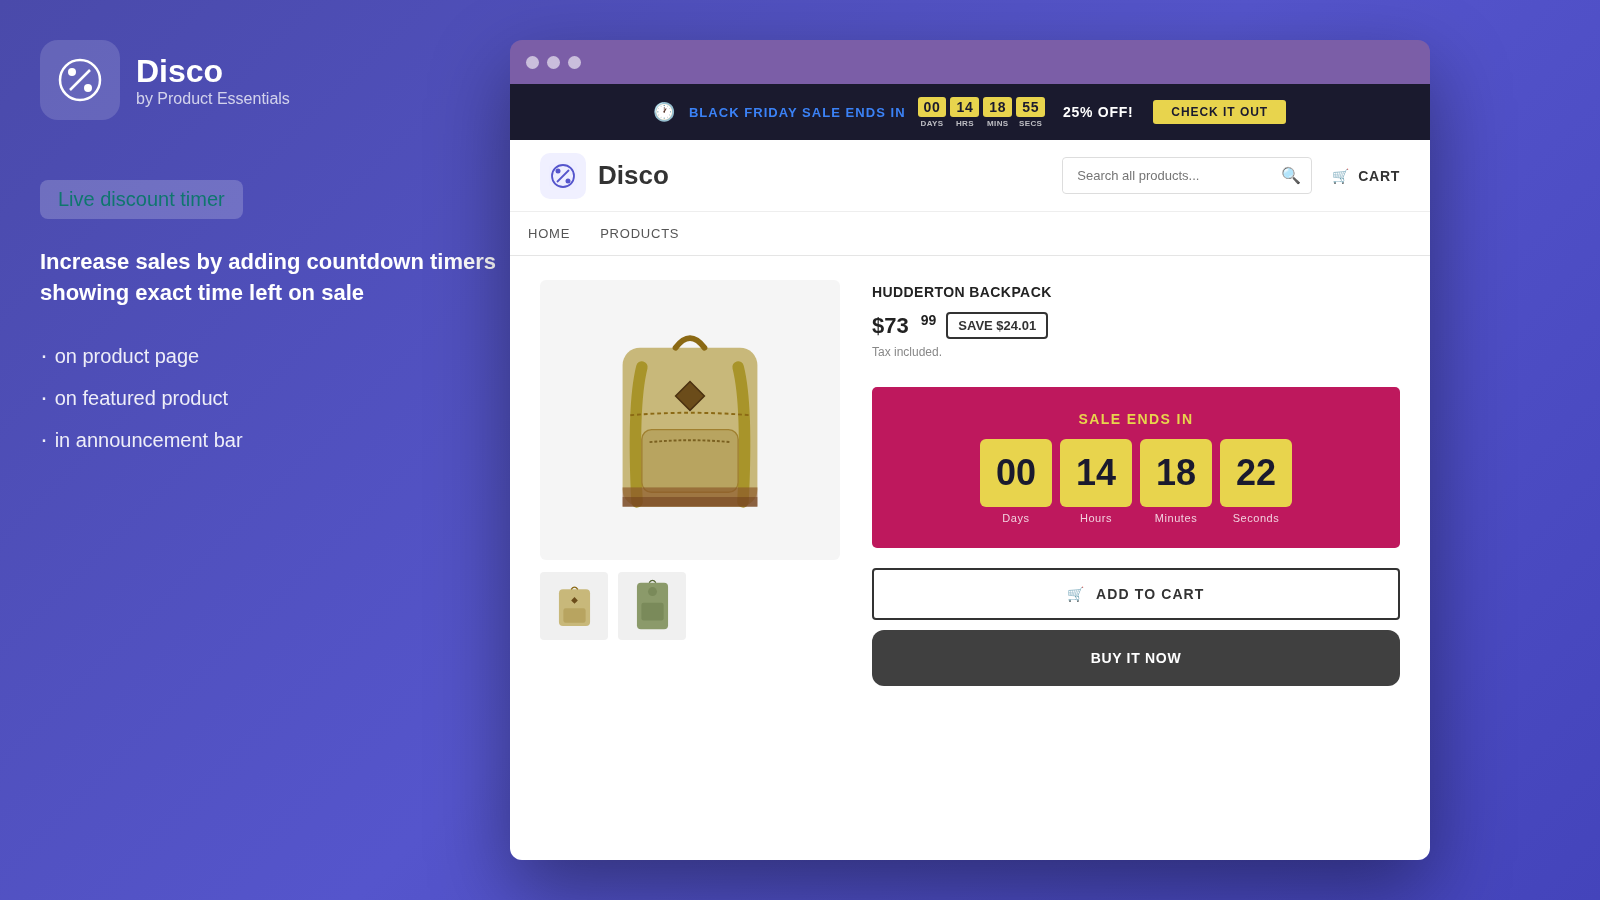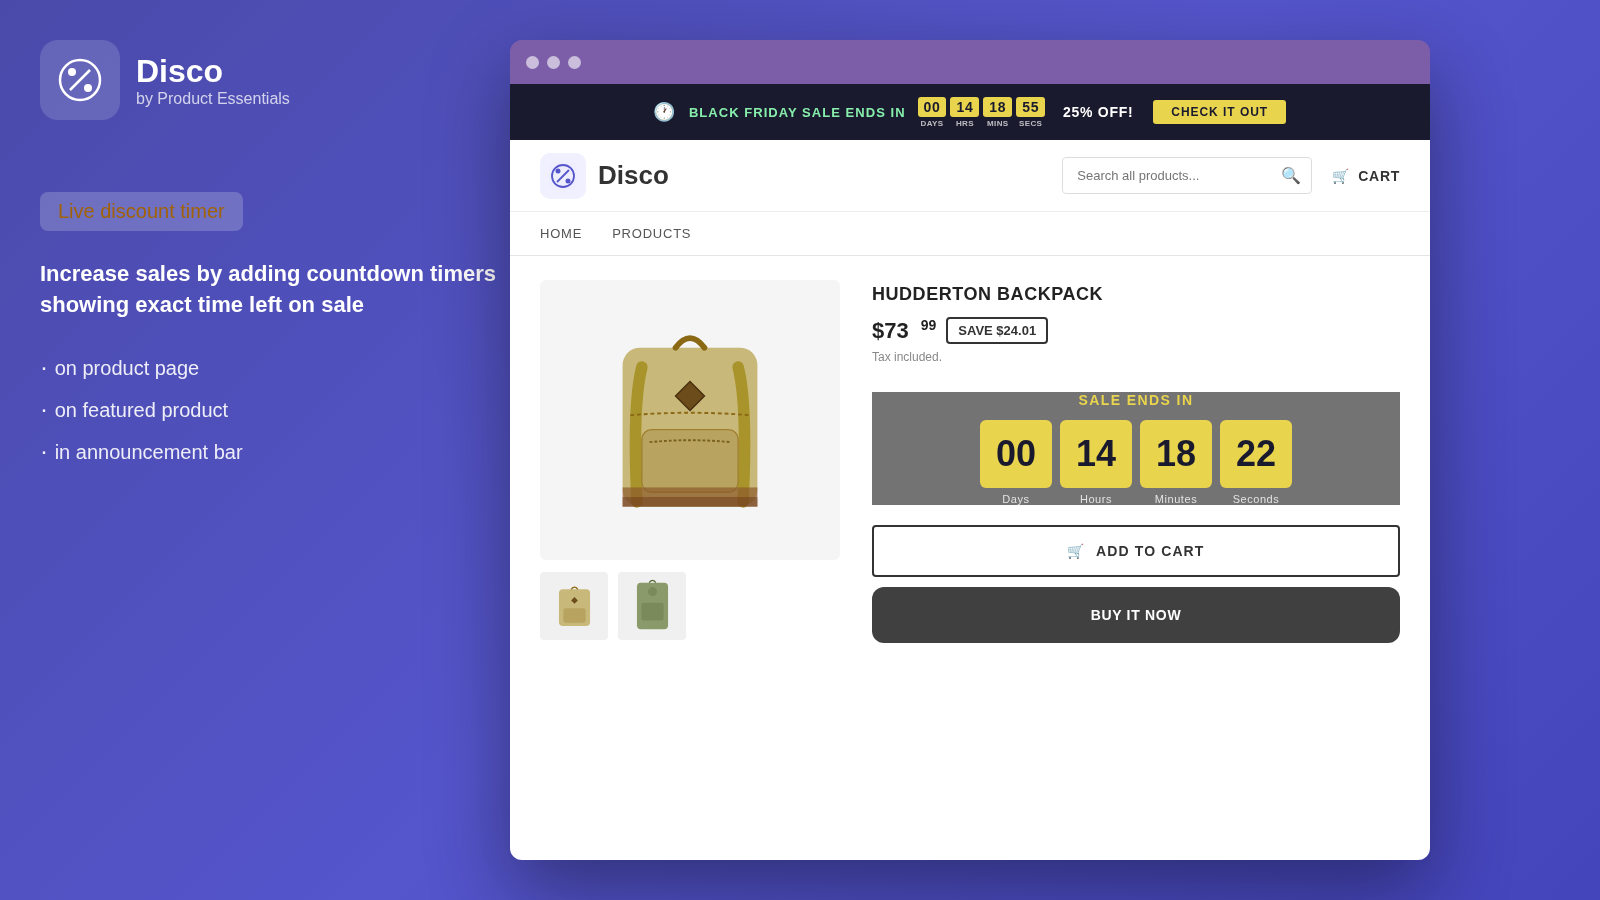--- a/index.html
+++ b/index.html
@@ -47,25 +47,24 @@
     .app-title-block .app-subtitle {
       font-size: 16px;
       color: rgba(255,255,255,0.75);
     }
 
     .feature-badge {
       display: inline-block;
       background: rgba(255,255,255,0.2);
       border-radius: 8px;
       padding: 8px 18px;
-      color: #a16207;
+      color: #0f766e;
       font-size: 20px;
       font-weight: 500;
       margin-bottom: 28px;
-      margin-top: 12px;
     }
 
     .feature-description {
       font-size: 22px;
       font-weight: 700;
       color: white;
       line-height: 1.4;
       margin-bottom: 32px;
     }
 
@@ -125,21 +124,21 @@
       font-size: 13px;
       font-weight: 600;
       letter-spacing: 0.05em;
     }
 
     .clock-icon {
       font-size: 18px;
     }
 
     .sale-text {
-      color: #86efac;
+      color: #3b82f6;
       font-size: 13px;
       font-weight: 600;
       letter-spacing: 0.08em;
     }
 
     .countdown-mini {
       display: flex;
       gap: 4px;
       align-items: flex-end;
     }
@@ -263,21 +262,21 @@
       cursor: pointer;
       letter-spacing: 0.05em;
     }
 
     
     .store-nav {
       background: white;
       border-bottom: 1px solid #e5e5e5;
       display: flex;
       gap: 30px;
-      padding: 0 30px;
+      padding: 0 18px;
       height: 44px;
       align-items: center;
     }
 
     .store-nav a {
       text-decoration: none;
       color: #555;
       font-size: 13px;
       font-weight: 500;
       letter-spacing: 0.06em;
@@ -333,21 +332,21 @@
       cursor: pointer;
     }
 
     
     .product-details {
       flex: 1;
       padding-top: 4px;
     }
 
     .product-name {
-      font-size: 18px;
+      font-size: 14px;
       font-weight: 700;
       color: #222;
       letter-spacing: 0.03em;
       margin-bottom: 12px;
     }
 
     .price-row {
       display: flex;
       align-items: center;
       gap: 10px;
@@ -377,23 +376,23 @@
     }
 
     .tax-note {
       font-size: 12px;
       color: #888;
       margin-bottom: 28px;
     }
 
     
     .sale-countdown-box {
-      background: #737373;
-      border-radius: 0;
-      padding: 0;
+      background: #be185d;
+      border-radius: 5px;
+      padding: 24px;
       margin-bottom: 20px;
     }
 
     .sale-ends-label {
       text-align: center;
       color: #e8d44d;
       font-size: 14px;
       font-weight: 800;
       letter-spacing: 0.1em;
       margin-bottom: 12px;

